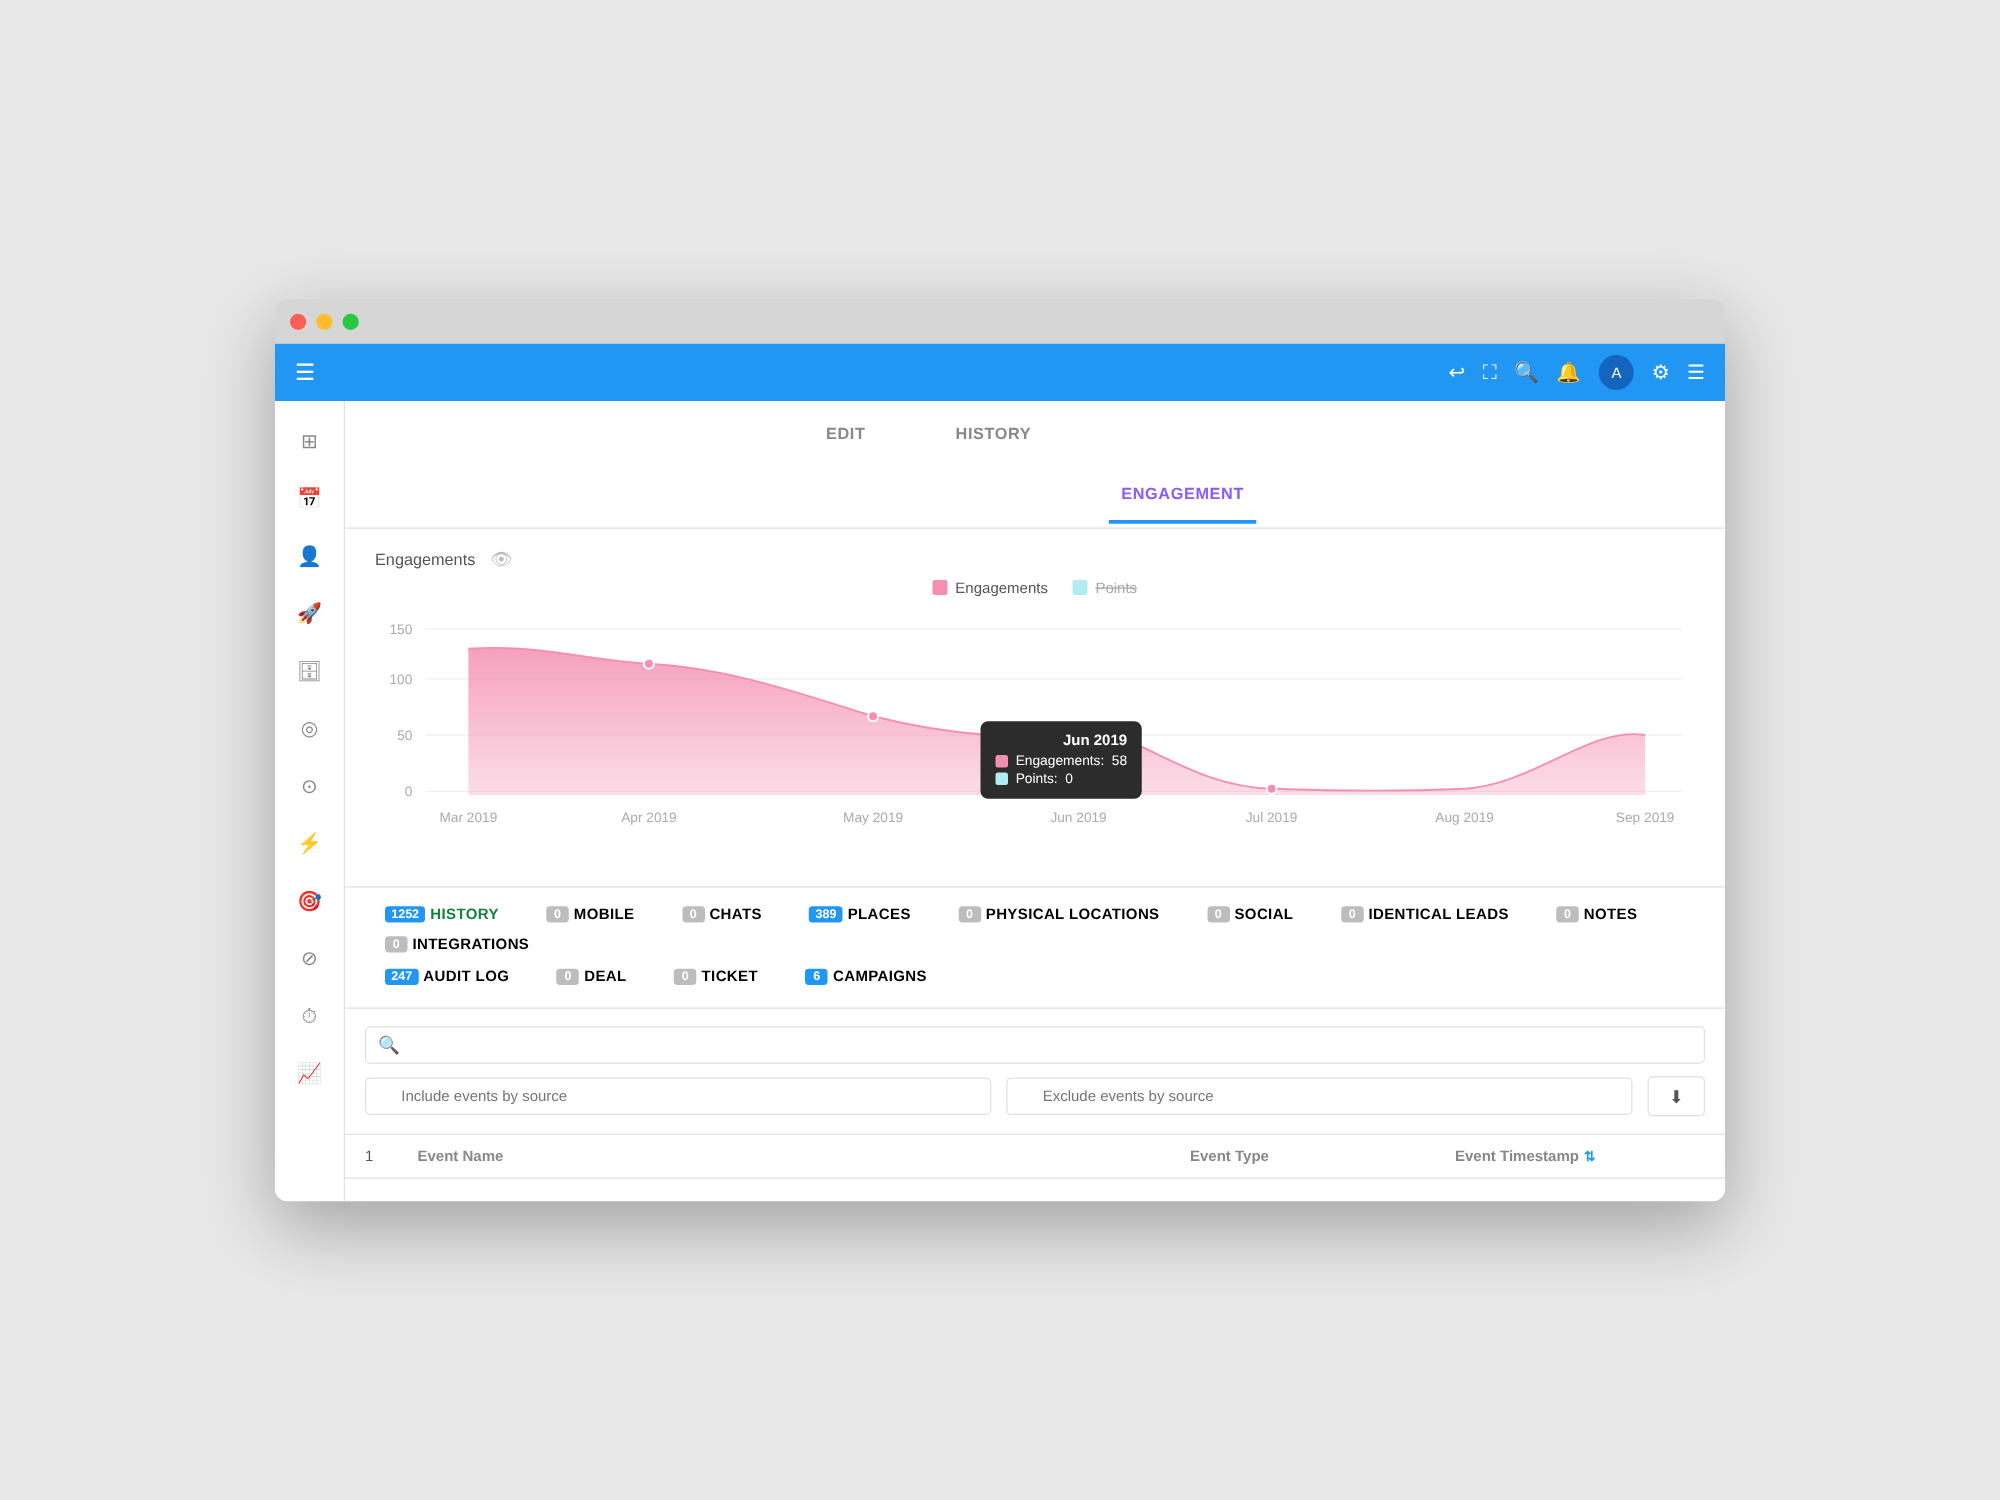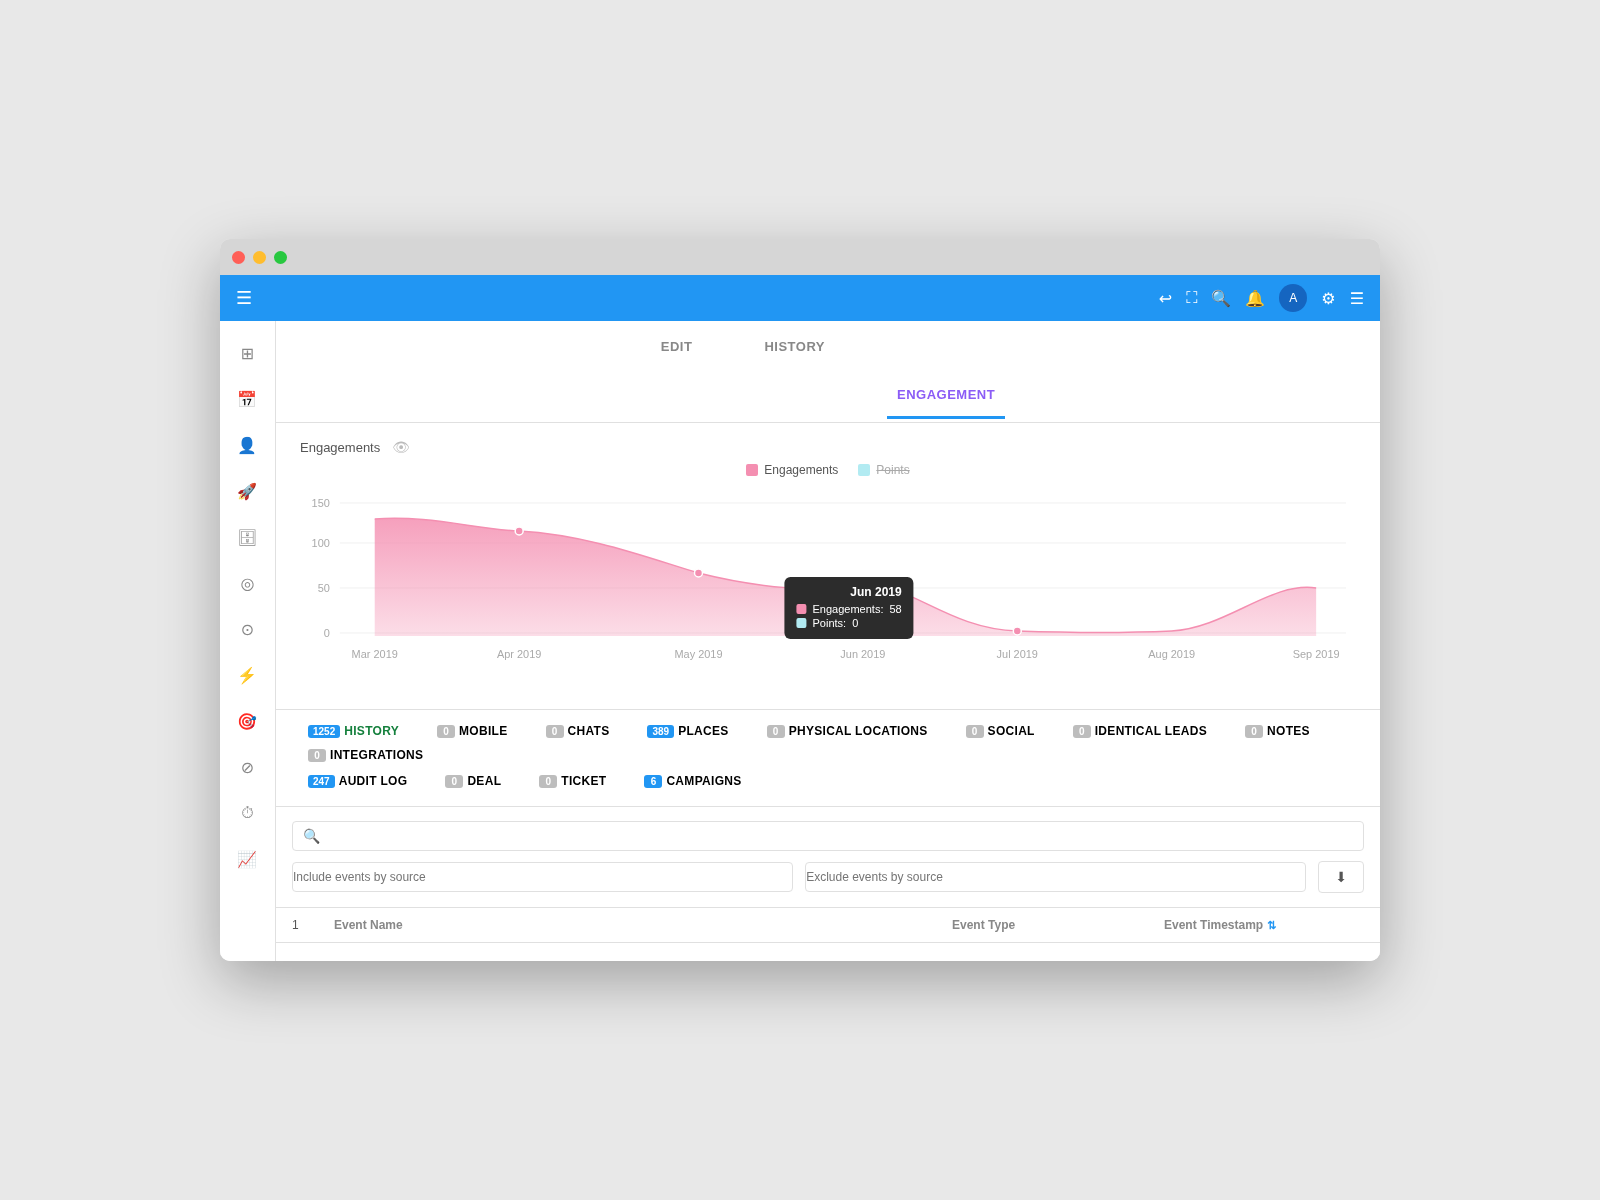--- a/index.html
+++ b/index.html
@@ -216,21 +216,21 @@
     }
     .filter-row {
       display: flex;
       gap: 12px;
       align-items: center;
     }
     .filter-input {
       flex: 1;
       border: 1px solid #e0e0e0;
       border-radius: 4px;
-      padding: 7px 0;
+      padding: 7px 28px;
       font-size: 12px;
       color: #bbb;
       outline: none;
     }
     .download-btn {
       border: 1px solid #e0e0e0;
       border-radius: 4px;
       padding: 7px 16px;
       background: white;
       cursor: pointer;

